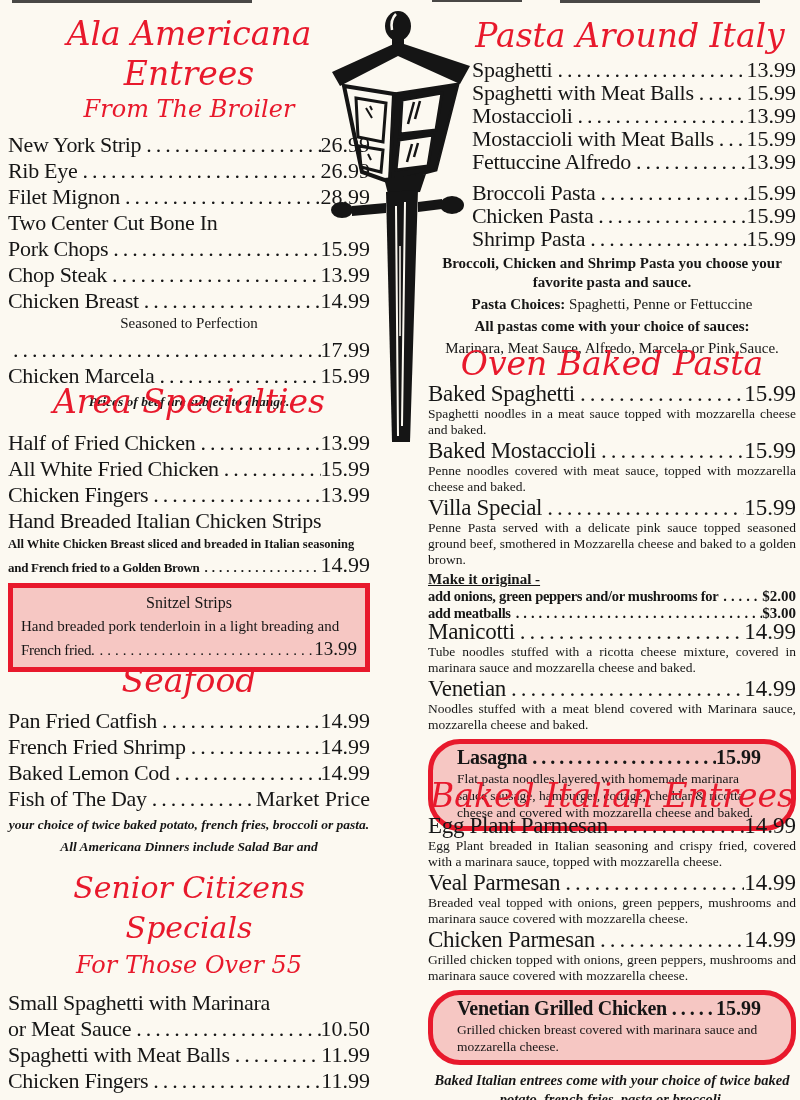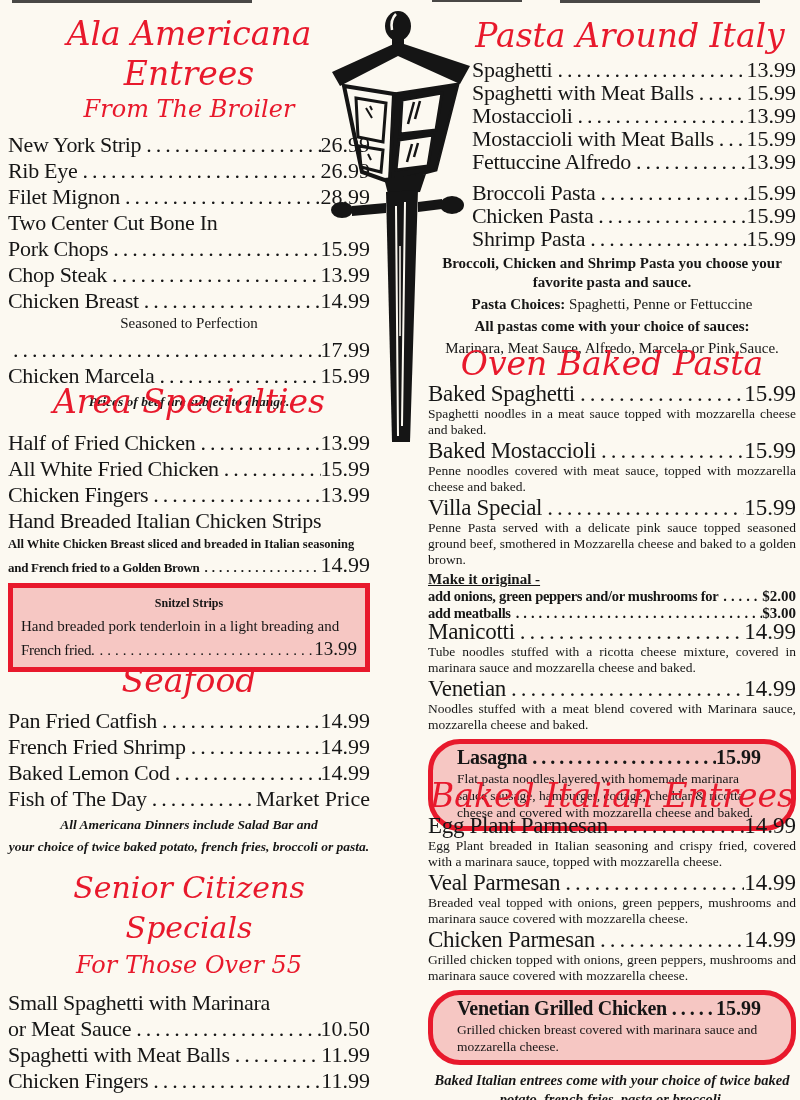--- a/index.html
+++ b/index.html
@@ -63,21 +63,21 @@
   .note.normal{font-size:15px;line-height:18px;margin:3px 0;}
   .gap{height:8px;}
 
   .redbox{
     border:5px solid var(--red,#e8192c);
     background:var(--boxbg,#f6c7c3);
     margin:4px 0;
   }
   .redbox.rb-left{padding:3px 8px 5px;}
   .redbox.rb-right{padding:1px 30px 5px 24px;margin:6px 0;border-radius:32px;}
-  .box-title-center{font-size:12px;font-weight:bold;text-align:center;margin:0;line-height:24px;}
+  .box-title-center{font-size:16px;font-weight:normal;text-align:center;margin:0;line-height:24px;}
   .rb-left .box-desc{font-size:15px;line-height:22px;margin:0;text-align:left;}
   .row.box-tail{font-size:15px;line-height:24px;}
   .row.box-tail .price{font-size:19px;}
   .row.box-title-row{font-size:20px;font-weight:bold;line-height:24px;}
   .rb-right .box-desc{font-size:13.5px;line-height:17px;margin:1px 0 0;text-align:left;}
 
   #lamp{position:absolute;left:330px;top:6px;width:146px;height:436px;}
   .artifact{position:absolute;background:#1c1c1c;opacity:.8;}
 </style>
 </head>
@@ -212,22 +212,22 @@
       <div class="row item-main">
         <span class="name">Baked Lemon Cod</span>
         <span class="dots">..........................................................................................</span>
         <span class="price">14.99</span>
       </div>
       <div class="row item-main">
         <span class="name">Fish of The Day</span>
         <span class="dots">..........................................................................................</span>
         <span class="price">Market Price</span>
       </div>
+      <div class="note bold-italic">your choice of twice baked potato,  french fries, broccoli or pasta.</div>
       <div class="note bold-italic">All Americana Dinners include Salad Bar and</div>
-      <div class="note bold-italic">your choice of twice baked potato,  french fries, broccoli or pasta.</div>
     </section>
     <section class="menu-section">
       <h2 class="section-title">Senior Citizens Specials</h2>
       <h3 class="section-subtitle">For Those Over 55</h3>
       <div class="row item-main">
         <span class="name">Small Spaghetti with Marinara</span>
       </div>
       <div class="row item-main">
         <span class="name">or Meat Sauce</span>
         <span class="dots">..........................................................................................</span>

